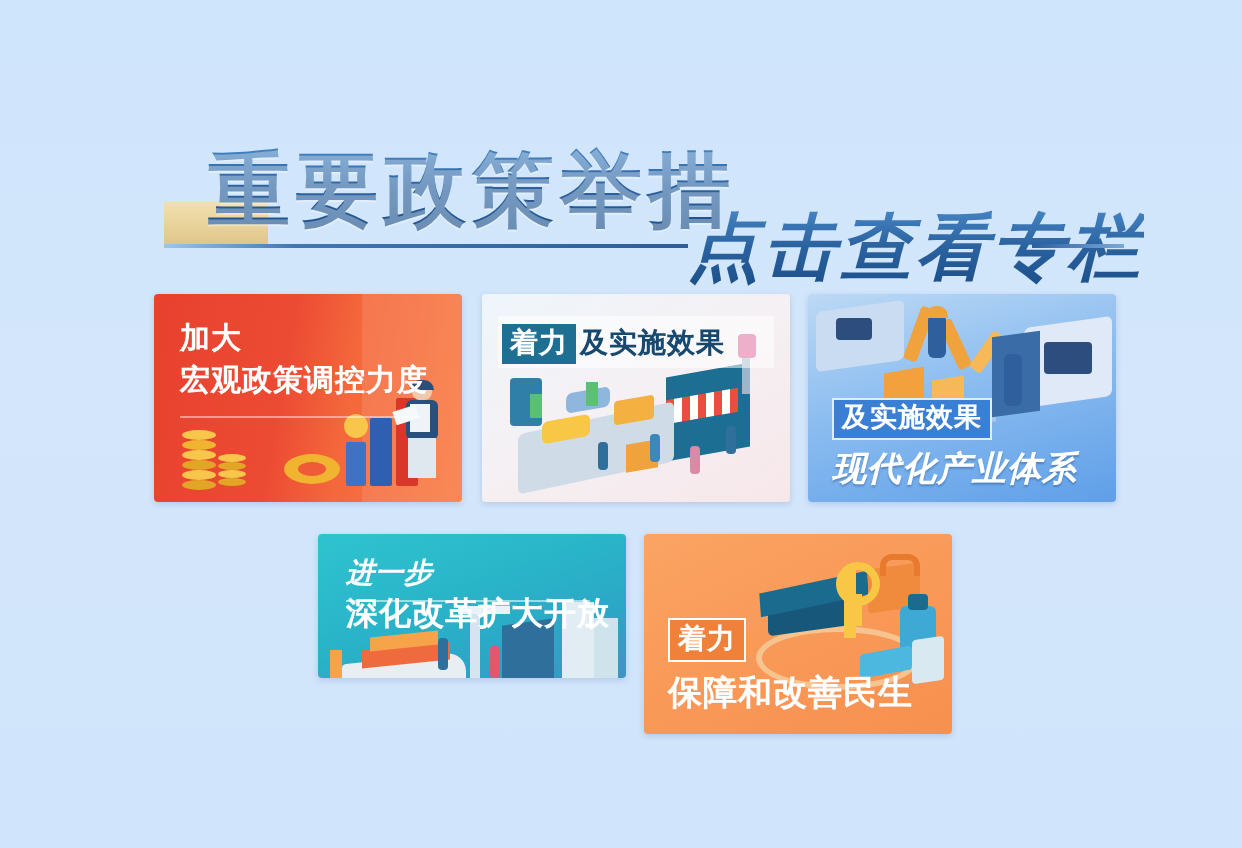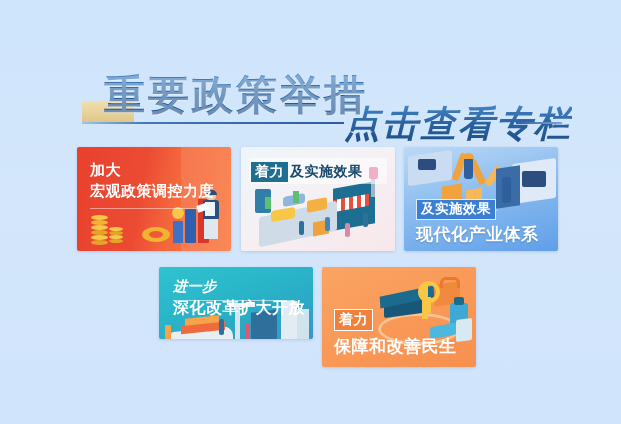--- a/index.html
+++ b/index.html
@@ -67,21 +67,21 @@
   #card2 .card-text{left:10px;top:15px;}
   #card2 .boxed{background:#1f6f93;font-size:14px;}
   #card2 .plain{color:#17486e;font-size:14px;margin-left:2px;}
   #card2 .c2-sheet{position:absolute;left:8px;top:11px;width:138px;height:26px;background:rgba(255,255,255,.55);z-index:4;}
 
   
   #card3{left:404px;top:147px;width:154px;height:104px;
     background:linear-gradient(165deg,#bcd9f5 0%,#8cbdf0 45%,#5f9fe8 100%);}
   #card3 .card-text{left:12px;top:52px;}
   #card3 .boxed{background:#3b7fd4;font-size:13.5px;border:1px solid rgba(255,255,255,.85);}
-  #card3 .l2{color:#ffffff;font-size:17px;margin-top:5px;text-shadow:0 1px 1px rgba(20,60,110,.35);}
+  #card3 .l2{color:#ffffff;font-size:17px;margin-top:5px;text-shadow:0 1px 1px rgba(20,60,110,.35);font-style:italic;}
 
   
   #card4{left:159px;top:267px;width:154px;height:72px;
     background:linear-gradient(160deg,#2fc3cf 0%,#29b6c9 40%,#2ba8c6 70%,#3f93c4 100%);}
   #card4 .card-text{left:14px;top:11px;color:#fff;}
   #card4 .l1{font-size:14px;font-style:italic;}
   #card4 .l2{font-size:16px;margin-top:4px;}
   #card4 .c4-rule{position:absolute;left:14px;top:33px;width:122px;height:1px;background:rgba(255,255,255,.55);z-index:5;}
 
   

